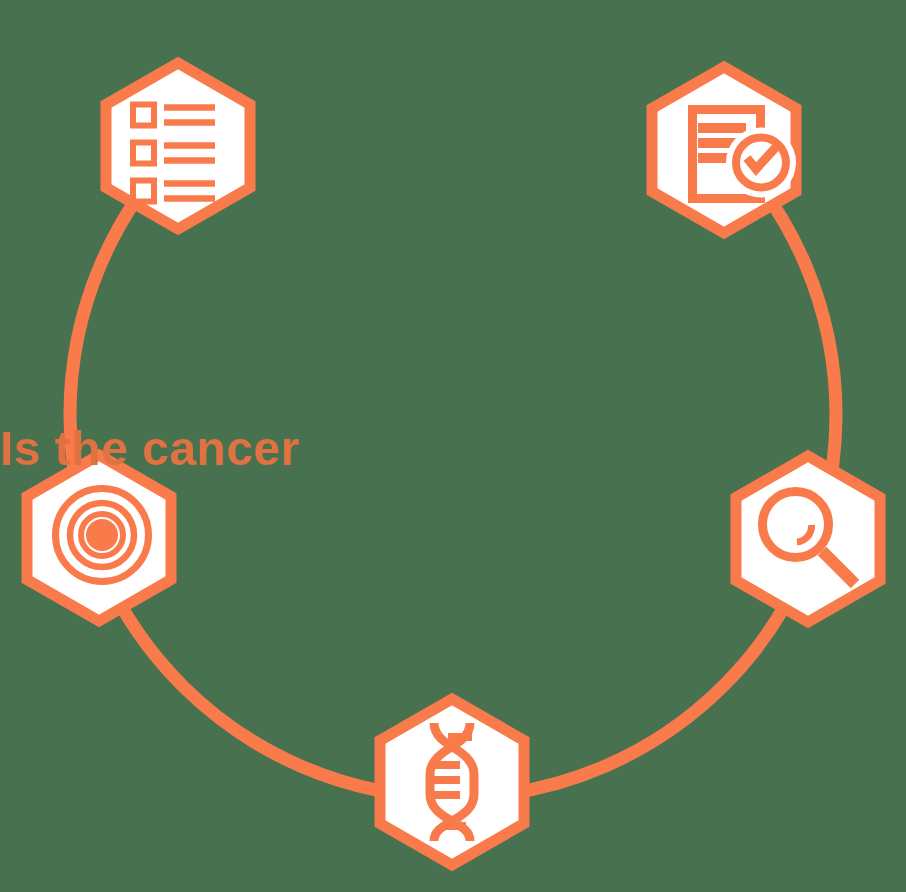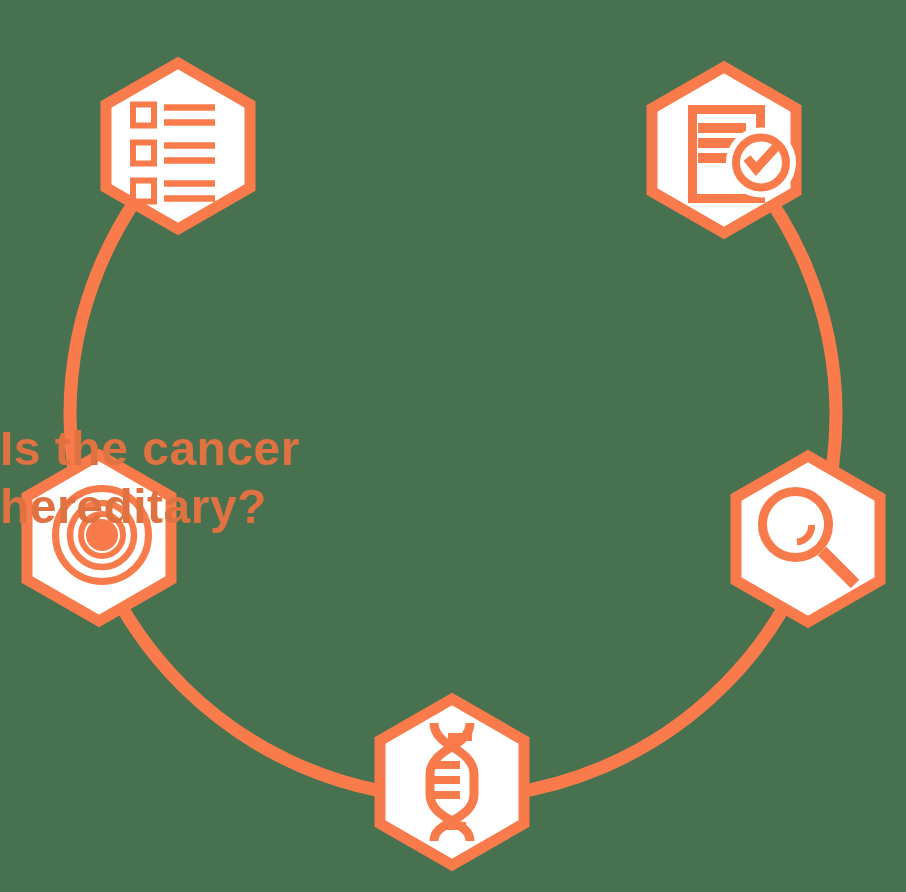--- a/index.html
+++ b/index.html
@@ -116,16 +116,15 @@
         <rect class="ic-fill" x="-18" y="-21" width="26" height="8"></rect>
         <rect class="ic-fill" x="-18" y="-6" width="26" height="8"></rect>
         <rect class="ic-fill" x="-18" y="9" width="26" height="8"></rect>
         <rect class="ic-fill" x="-10" y="40" width="24" height="8"></rect>
       </g>
     </g>
   </svg>
 
   <div class="title">
     <div>Is the cancer</div>
-    <div>hereditary?</div>
   </div>
 
 </div>
 
 </body></html>

